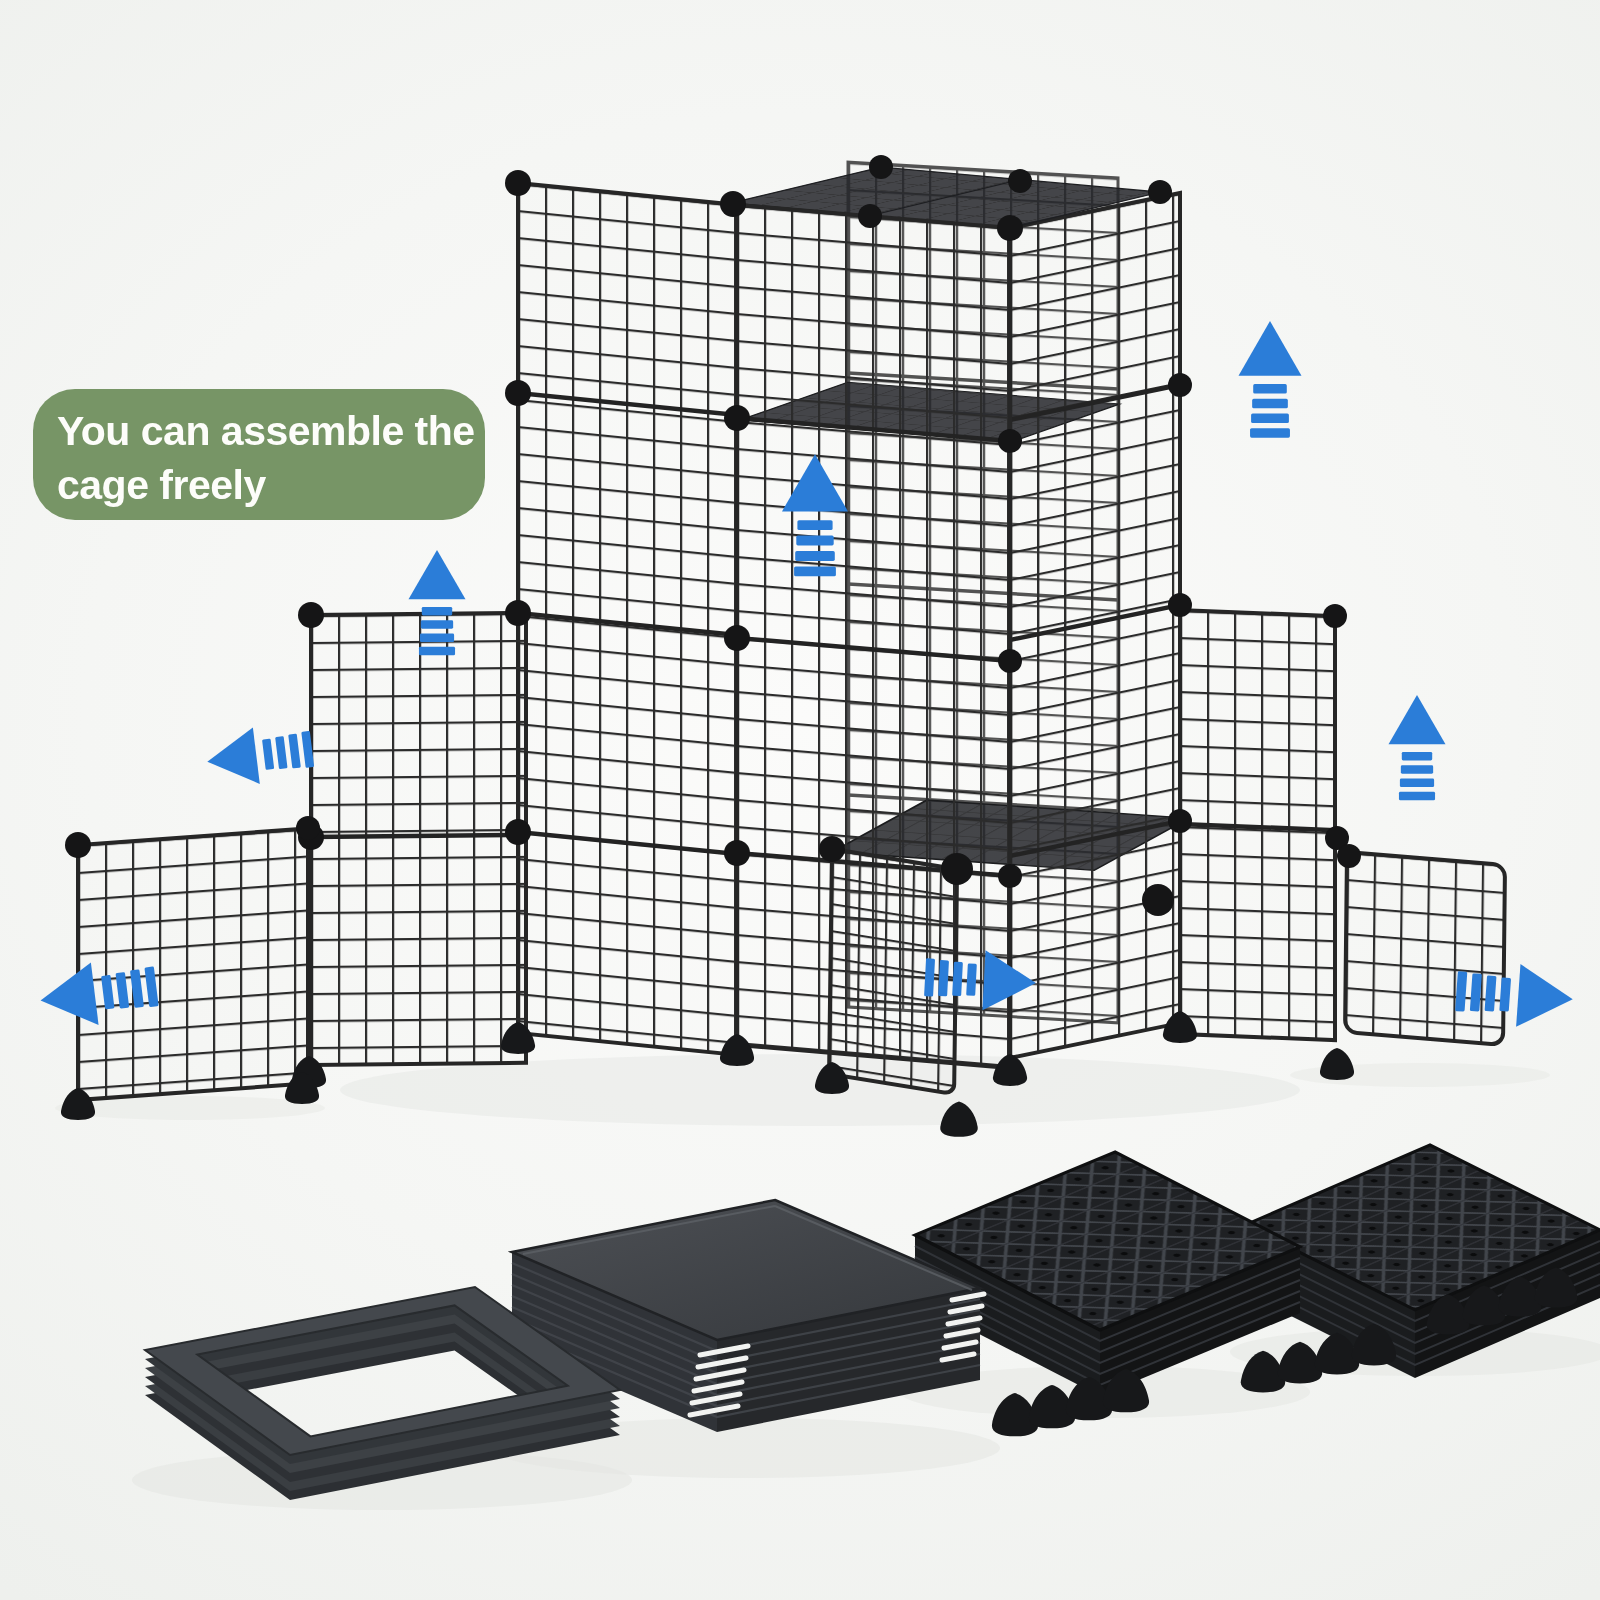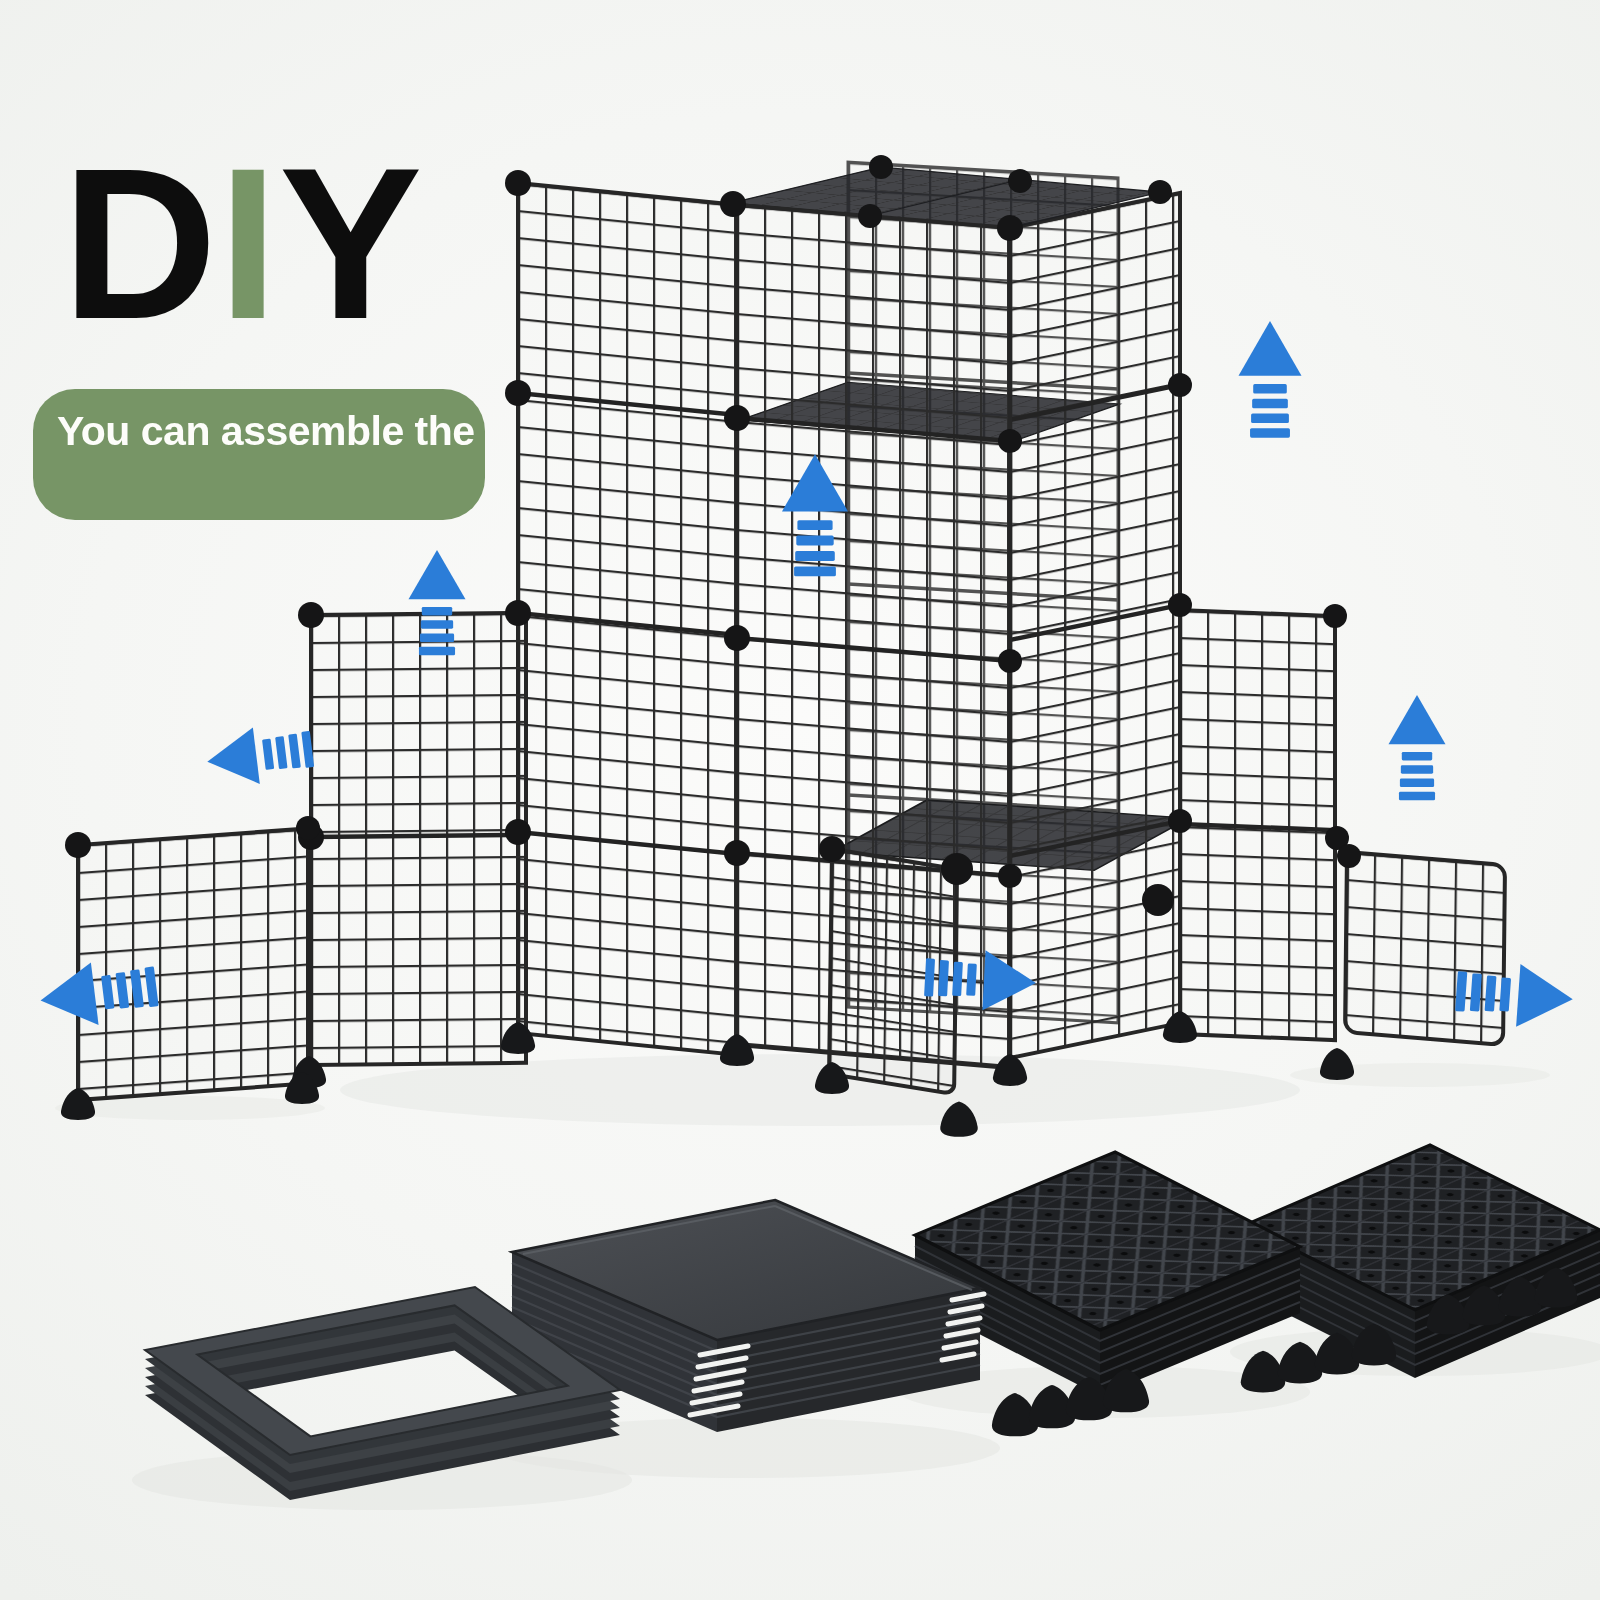--- a/index.html
+++ b/index.html
@@ -244,19 +244,19 @@
     <use href="#arrow" class="assembly-arrow" transform="translate(815,518) scale(1.1)"></use>
     <use href="#arrow" class="assembly-arrow" transform="translate(437,605) scale(0.95)"></use>
     <use href="#arrow" class="assembly-arrow" transform="translate(1270,382) scale(1.05)"></use>
     <use href="#arrow" class="assembly-arrow" transform="translate(1417,750) scale(0.95)"></use>
     <use href="#arrow" class="assembly-arrow" transform="translate(262,755) rotate(-97) scale(0.95)"></use>
     <use href="#arrow" class="assembly-arrow" transform="translate(101,993) rotate(-97) scale(1.05)"></use>
     <use href="#arrow" class="assembly-arrow" transform="translate(978,980) rotate(93) scale(1.0)"></use>
     <use href="#arrow" class="assembly-arrow" transform="translate(1512,995) rotate(94) scale(1.05)"></use>
   </svg>
 
-  <div class="diy-title"><span>D</span><span class="accent">I</span><span>Y</span></div>
 
   <div class="callout">
     <div>You can assemble the</div>
+    <div>cage freely</div>
   </div>
 
 </div>
 
 </body></html>

